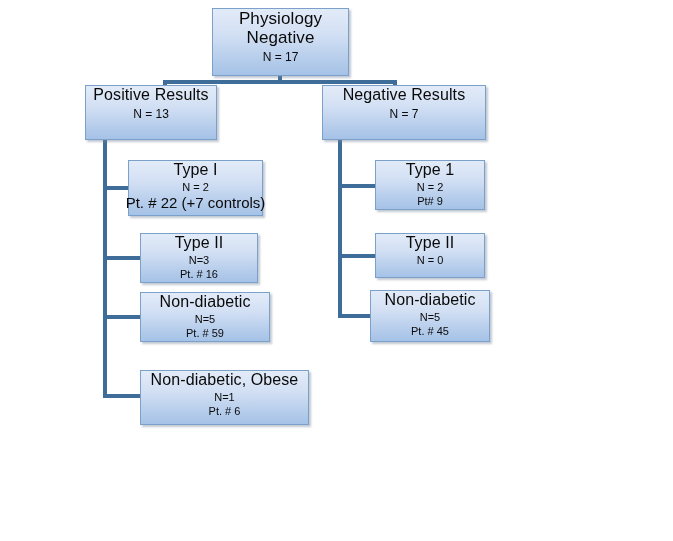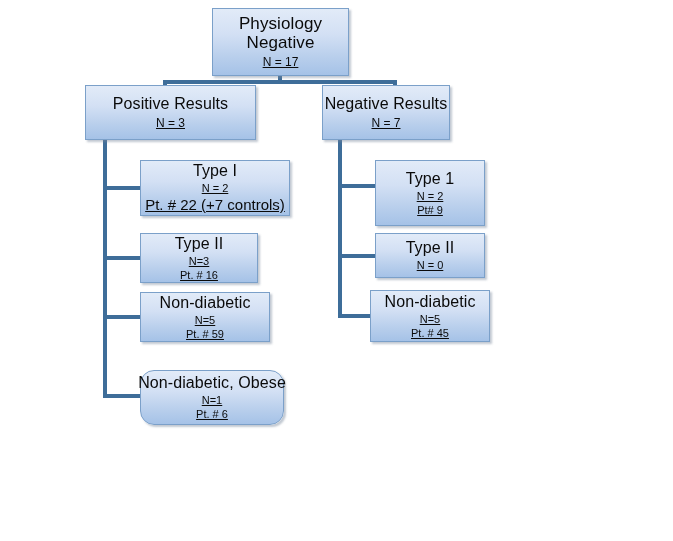--- a/index.html
+++ b/index.html
@@ -27,59 +27,57 @@
   
   .node {
     position: absolute;
     box-sizing: border-box;
     border: 1px solid #7ba0c9;
     background: linear-gradient(to bottom, #e2ebf8 0%, #d3e0f4 38%, #b9cfec 72%, #a5c2e7 100%);
     box-shadow: 2px 2px 2px rgba(120,135,155,0.45);
     display: flex;
     flex-direction: column;
     align-items: center;
-    justify-content: center;
     text-align: center;
     color: #0a0a0a;
     line-height: 1.12;
   }
   .node .title {
     font-size: 16px;
     letter-spacing: 0.1px;
     white-space: nowrap;
   }
   .node .sub {
     font-size: 11px;
     margin-top: 2px;
     white-space: nowrap;
-    text-decoration: underline;
   }
   .node .sub.small { font-size: 15px; }
 
   
   #node-root {
     left: 212px; top: 8px; width: 137px; height: 68px;
   }
   #node-root .title { font-size: 17px; }
   #node-root .sub { font-size: 12px; margin-top: 4px; }
 
   
-  #node-positive { left: 85px; top: 85px; width: 171px; height: 55px; }
-  #node-negative { left: 322px; top: 85px; width: 128px; height: 55px; }
+  #node-positive { left: 85px; top: 85px; width: 132px; height: 55px; }
+  #node-negative { left: 322px; top: 85px; width: 164px; height: 55px; }
   #node-positive .title, #node-negative .title { font-size: 16px; }
   #node-positive .sub, #node-negative .sub { font-size: 12px; margin-top: 4px; }
 
   
-  #node-l1 { left: 140px; top: 160px; width: 150px; height: 56px; }
+  #node-l1 { left: 128px; top: 160px; width: 135px; height: 56px; }
   #node-l2 { left: 140px; top: 233px; width: 118px; height: 50px; }
   #node-l3 { left: 140px; top: 292px; width: 130px; height: 50px; }
-  #node-l4 { left: 140px; top: 370px; width: 144px; height: 55px; border-radius: 14px; }
+  #node-l4 { left: 140px; top: 370px; width: 169px; height: 55px; }
 
   
-  #node-r1 { left: 375px; top: 160px; width: 110px; height: 66px; }
+  #node-r1 { left: 375px; top: 160px; width: 110px; height: 50px; }
   #node-r2 { left: 375px; top: 233px; width: 110px; height: 45px; }
   #node-r3 { left: 370px; top: 290px; width: 120px; height: 52px; }
 </style>
 </head>
 <body>
 
 <div id="canvas">
 
   <div class="conn conn-v" style="left:278px; top:76px; height:8px;"></div>
 
@@ -103,21 +101,21 @@
   <div class="conn conn-h" style="left:338px; top:314px; width:36px;"></div>
 
   <div class="node" id="node-root">
     <div class="title">Physiology</div>
     <div class="title">Negative</div>
     <div class="sub">N = 17</div>
   </div>
 
   <div class="node" id="node-positive">
     <div class="title">Positive Results</div>
-    <div class="sub">N = 3</div>
+    <div class="sub">N = 13</div>
   </div>
 
   <div class="node" id="node-negative">
     <div class="title">Negative Results</div>
     <div class="sub">N = 7</div>
   </div>
 
   <div class="node" id="node-l1">
     <div class="title">Type I</div>
     <div class="sub">N = 2</div>

